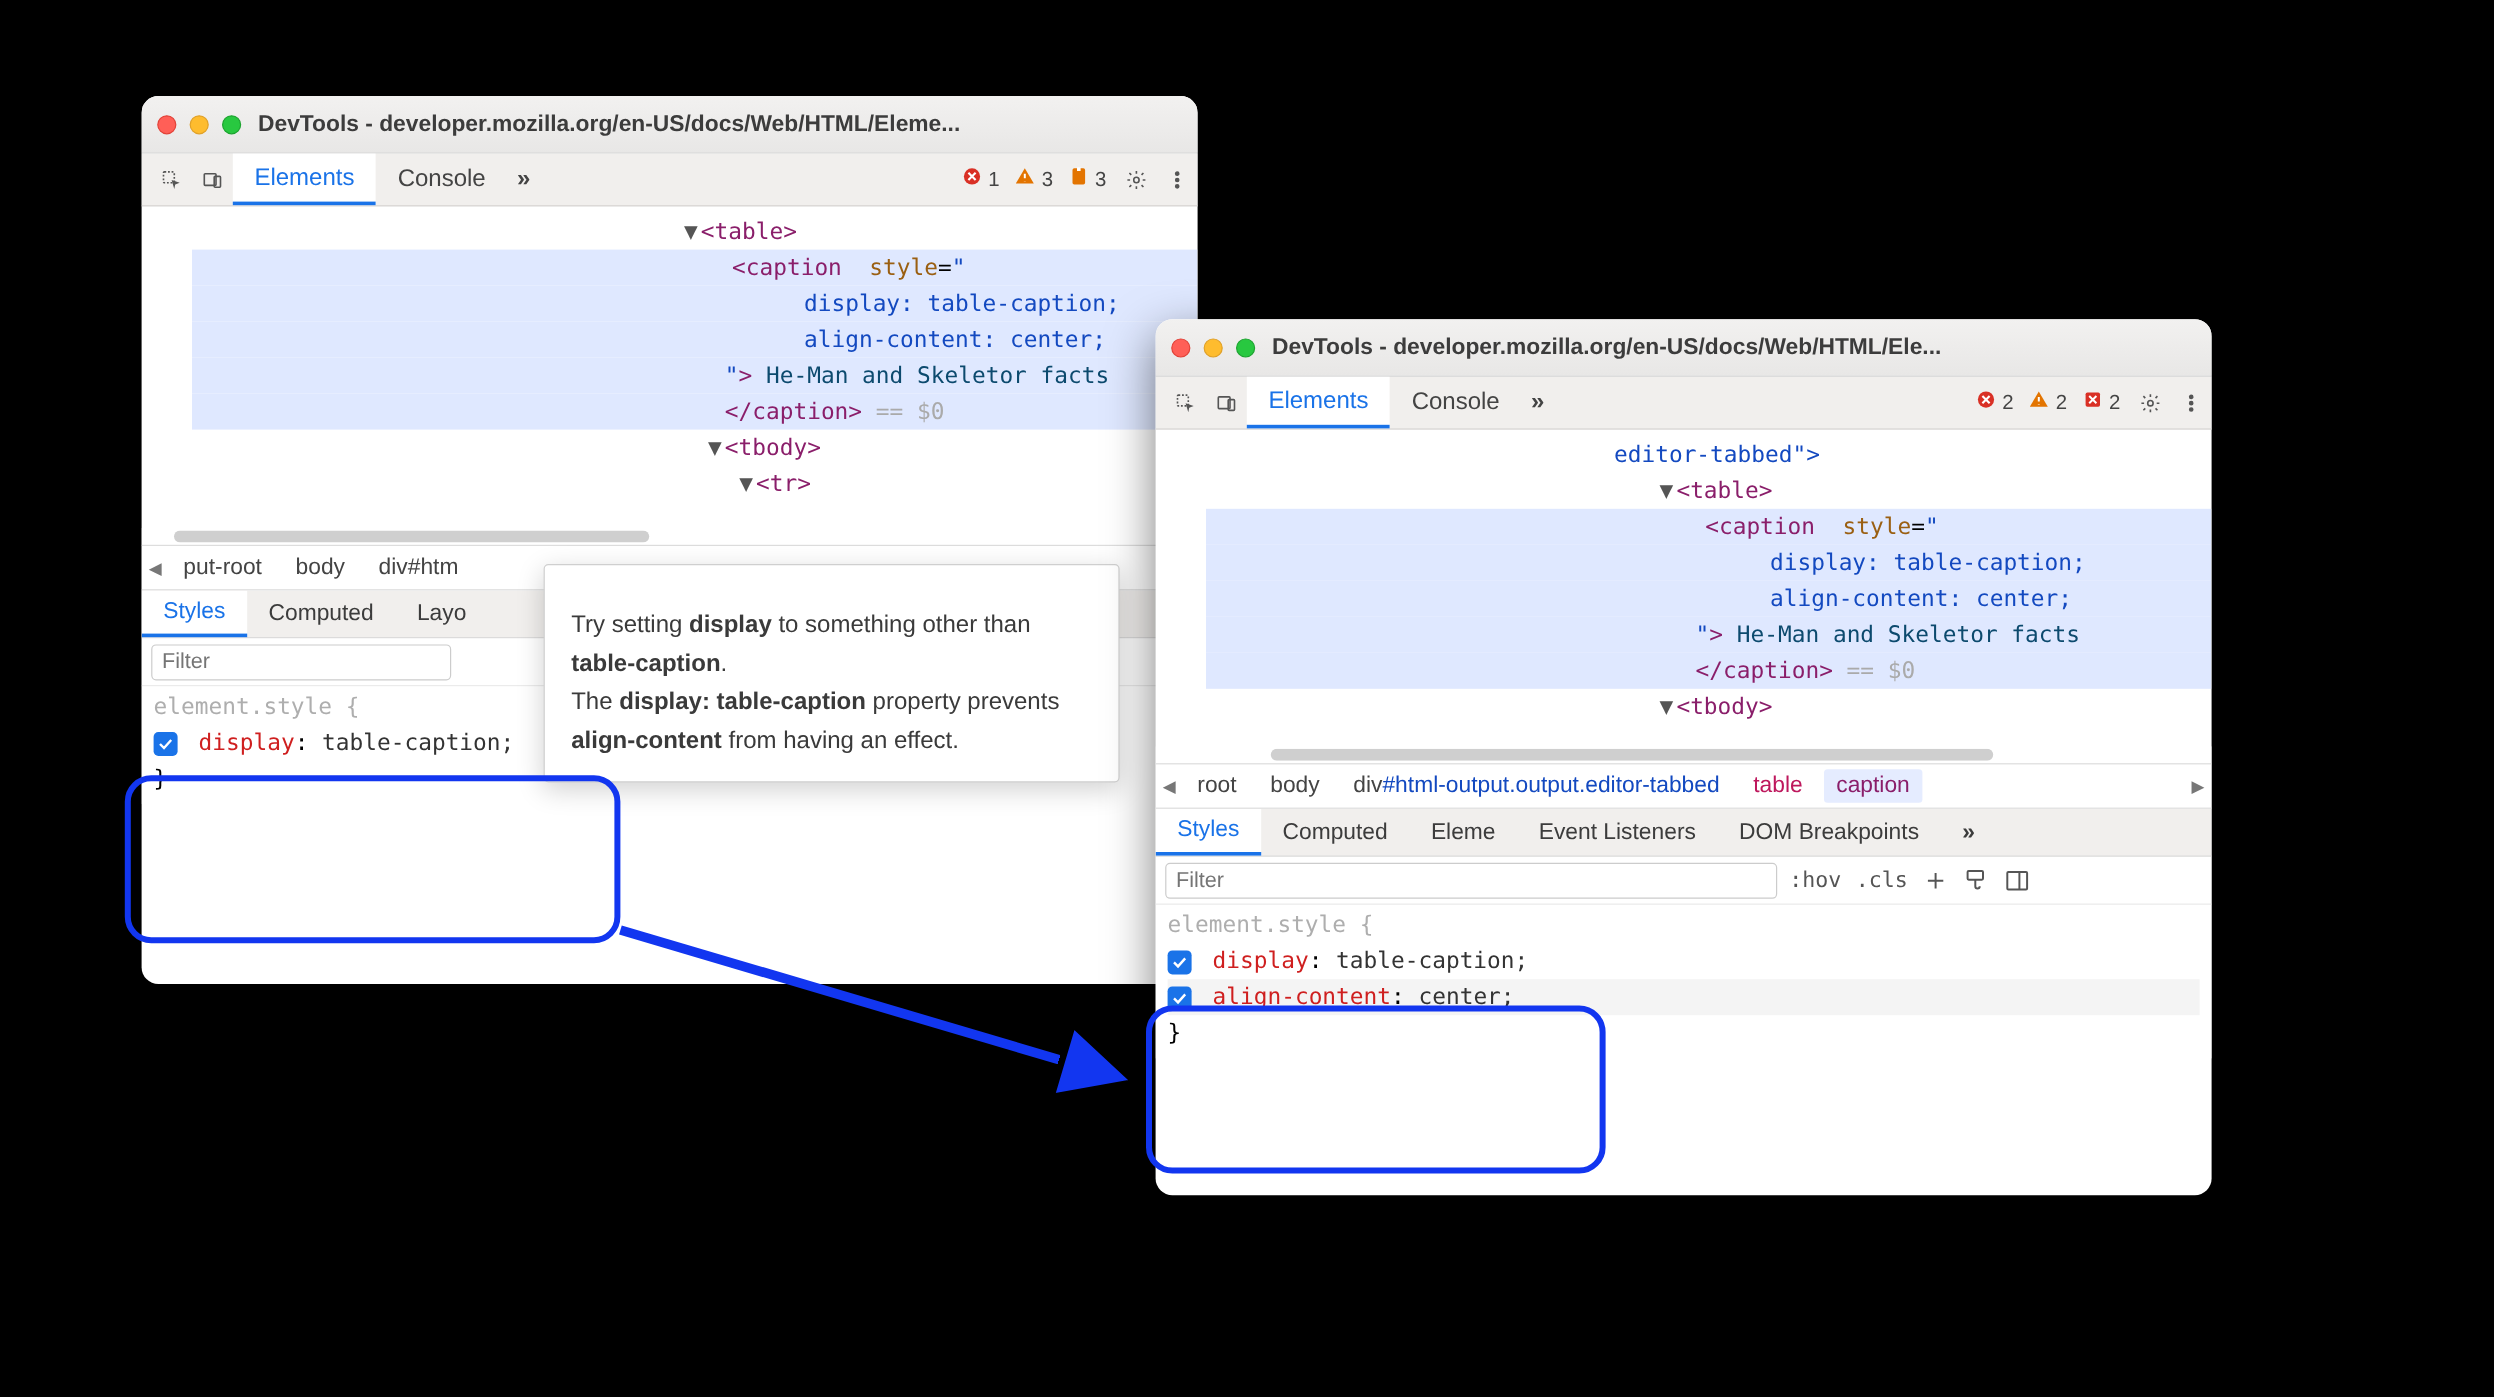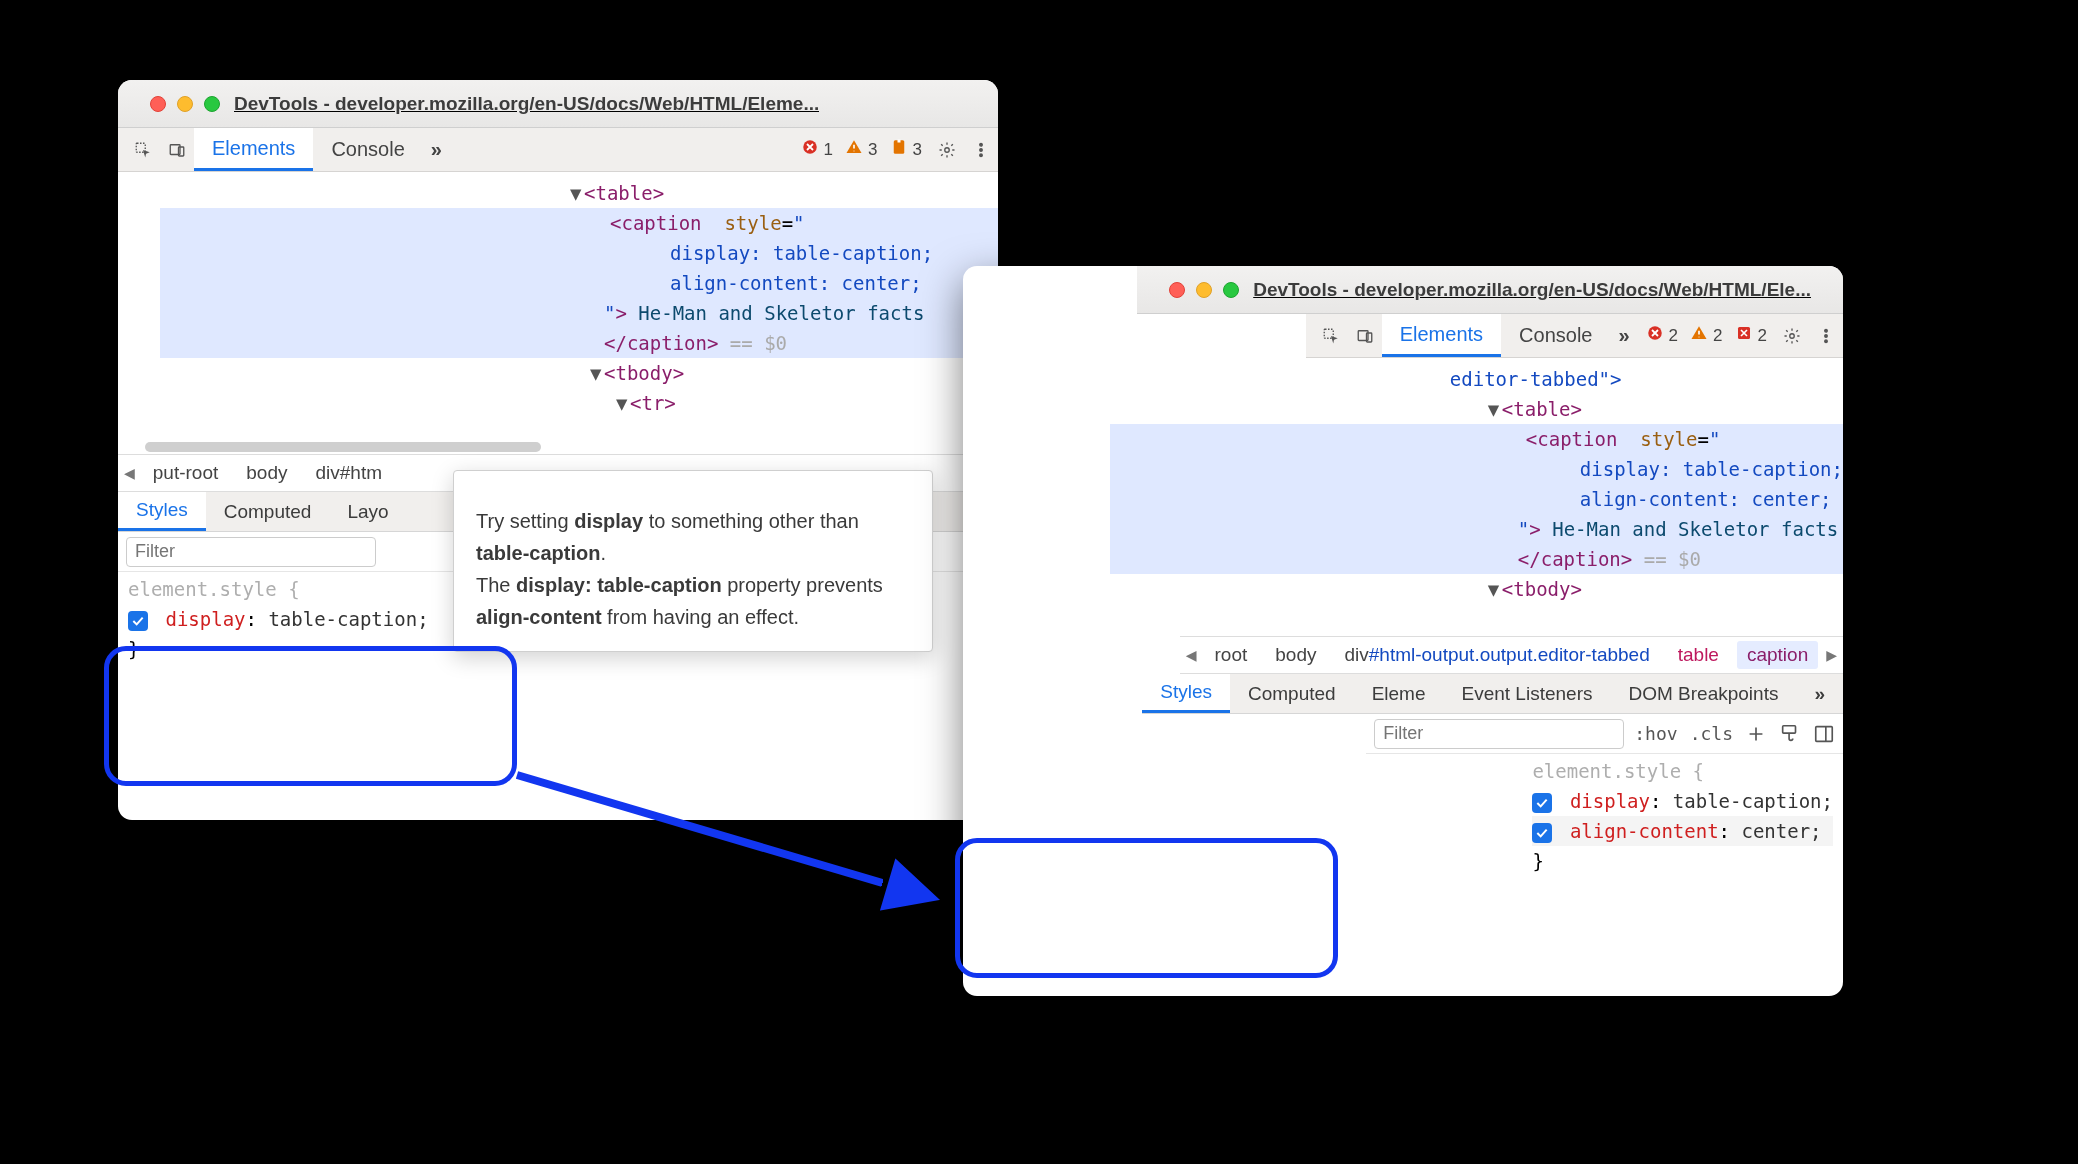--- a/index.html
+++ b/index.html
@@ -20,23 +20,22 @@
     display: flex;
     flex-direction: column;
   }
   
   .titlebar {
     height: 48px;
     background: linear-gradient(#f2f1f0,#e8e7e6);
     border-bottom: 1px solid #cfcfcf;
     display: flex;
     align-items: center;
-    padding: 0 32px;
+    padding: 0 13px;
     gap: 14px;
-    text-decoration: underline;
   }
   .traffic { display: flex; gap: 11px; }
   .dot { width: 16px; height: 16px; border-radius: 50%; }
   .dot.red { background: #ff5f57; border: 1px solid #e24238; }
   .dot.yellow { background: #febc2e; border: 1px solid #e0a128; }
   .dot.green { background: #28c840; border: 1px solid #1da430; }
   .title-text { font-size: 19px; font-weight: 600; color: #3c3c3c; white-space: nowrap; overflow:hidden; text-overflow: ellipsis; }
 
   
   .toolbar {
@@ -317,21 +316,21 @@
 
 <div class="tooltip" style="left:453px; top:470px;">
   <p style="margin-top:16px;">
     <span>Try setting </span><b>display</b><span> to something other than </span><b>table-caption</b><span>.</span>
   </p>
   <p>
     <span>The </span><b>display: table-caption</b><span> property prevents </span><b>align-content</b><span> from having an effect.</span>
   </p>
 </div>
 
-<div class="devtools-window" style="left:963px; top:266px; width:880px; height:730px;align-items:flex-end;">
+<div class="devtools-window" style="left:963px; top:266px; width:880px; height:730px;">
   <div class="titlebar">
     <div class="traffic">
       <div class="dot red"></div>
       <div class="dot yellow"></div>
       <div class="dot green"></div>
     </div>
     <div class="title-text">DevTools - developer.mozilla.org/en-US/docs/Web/HTML/Ele...</div>
   </div>
 
   <div class="toolbar">

